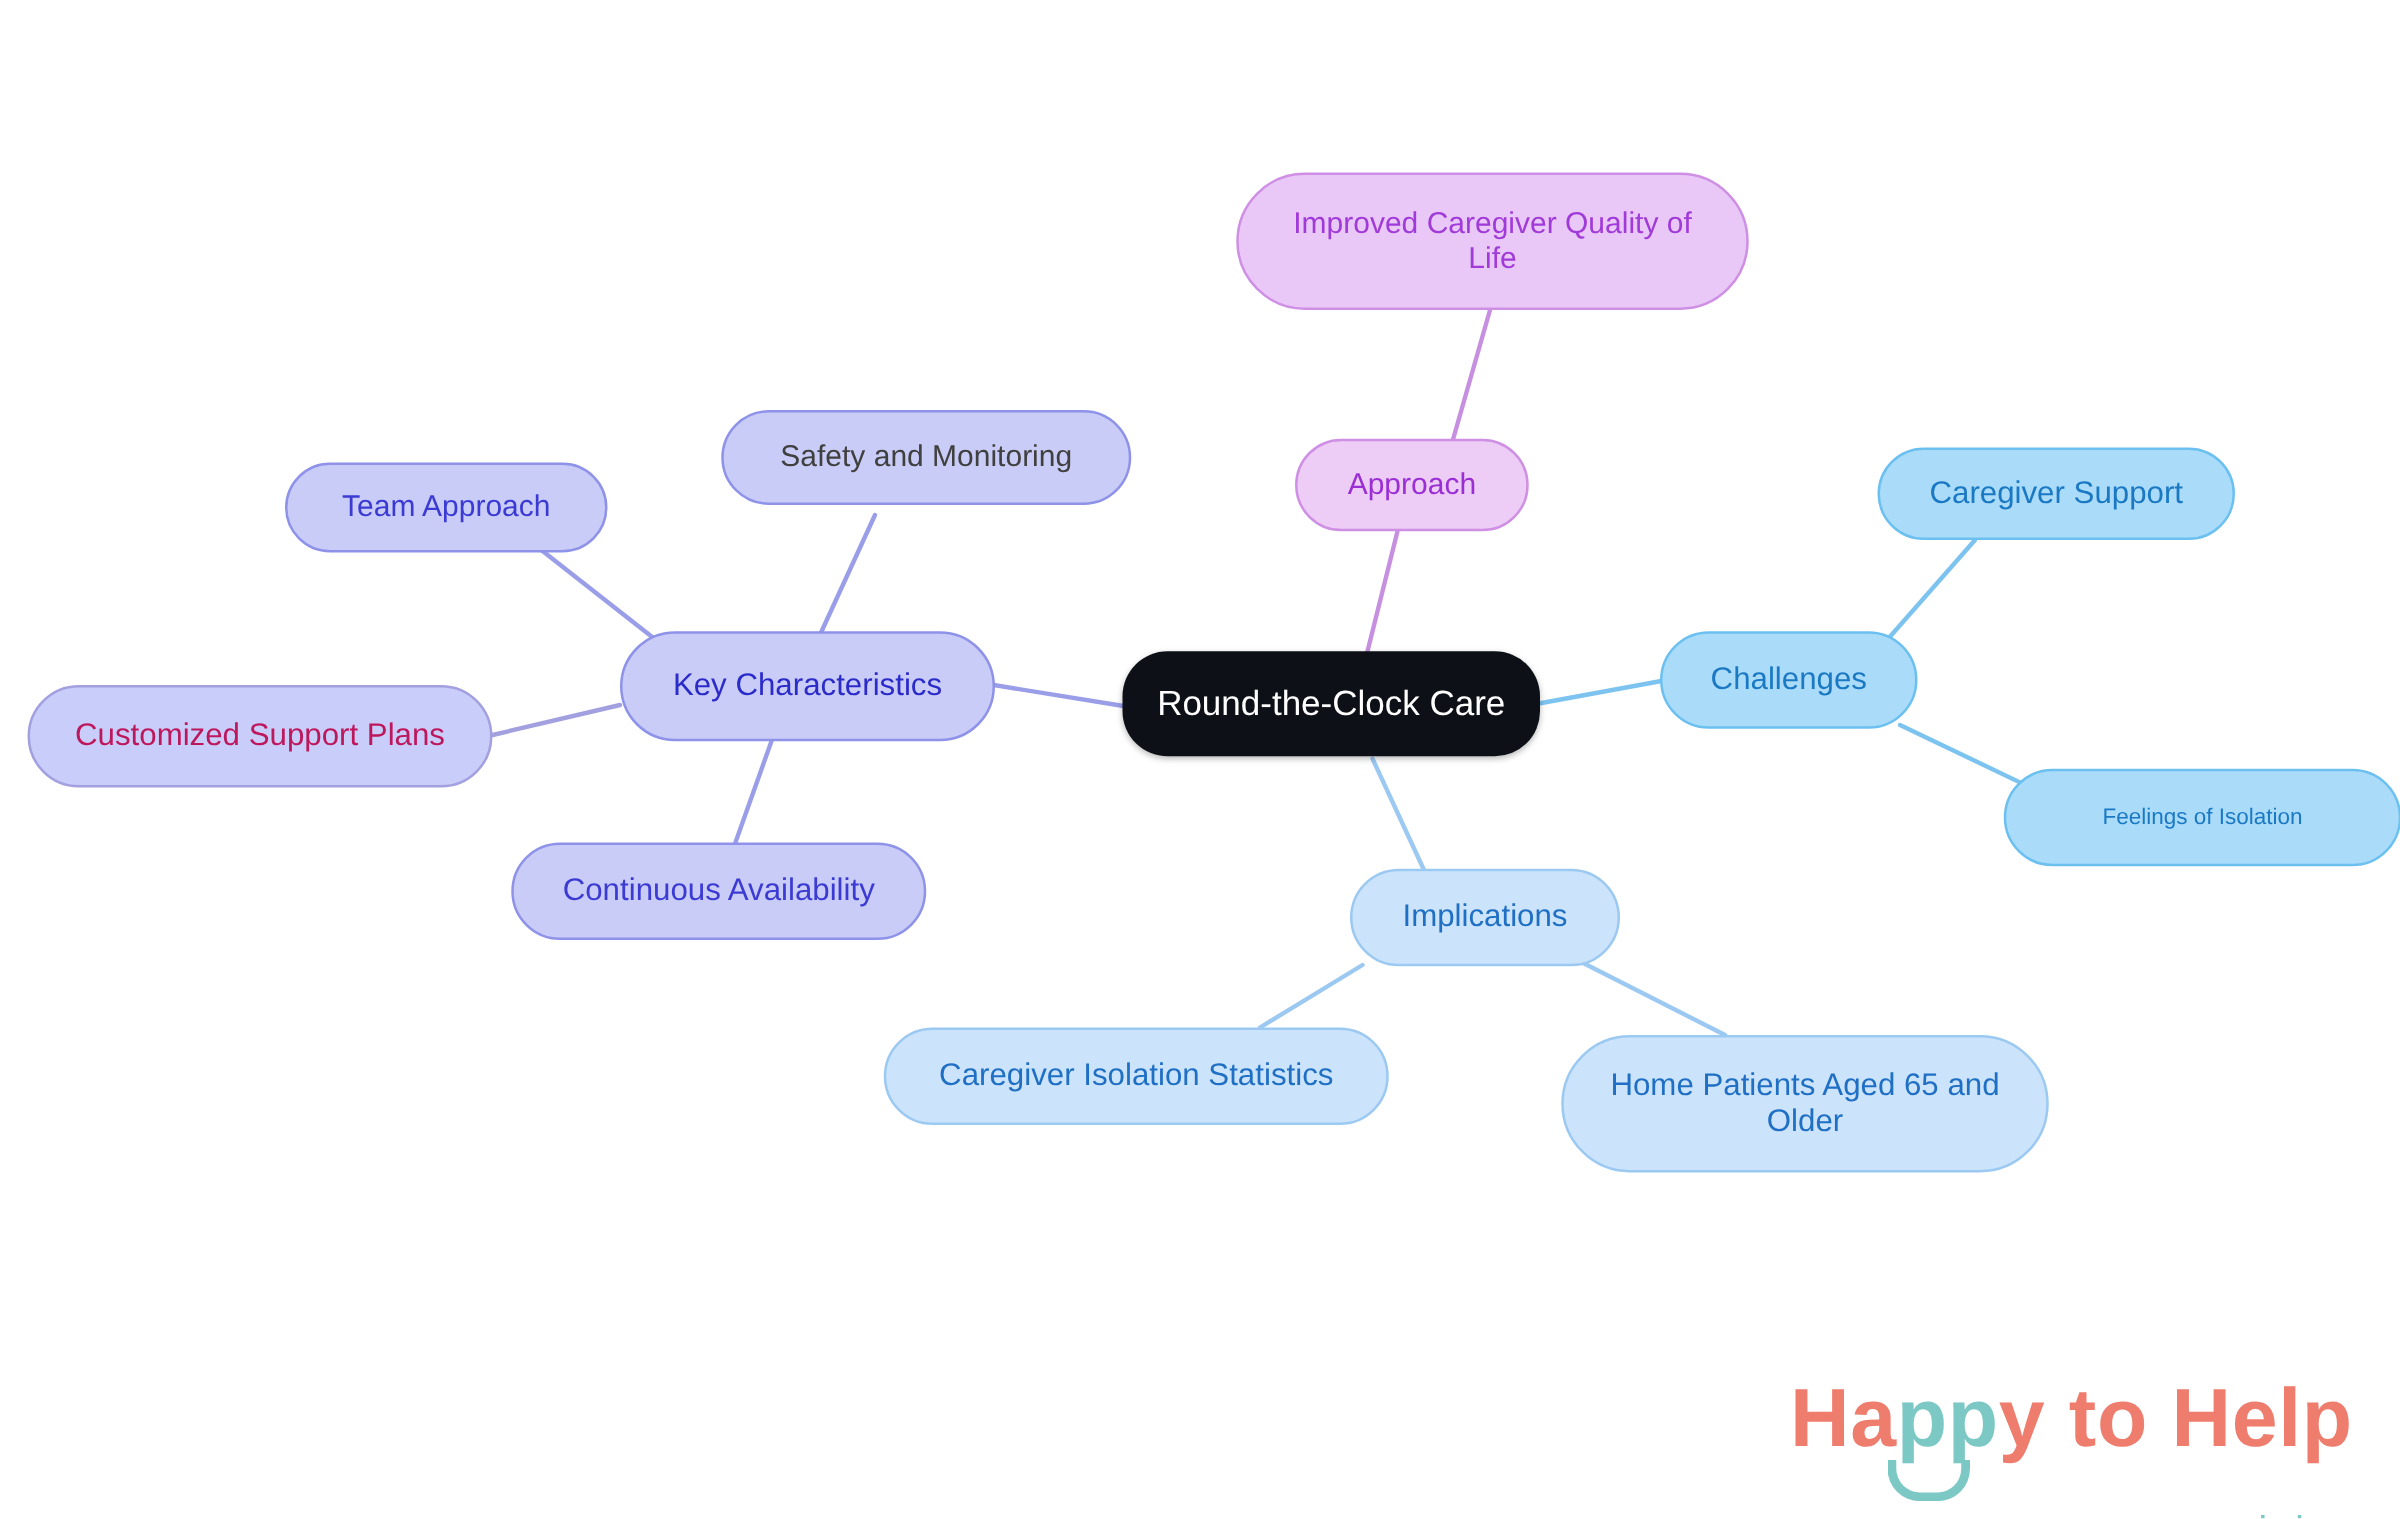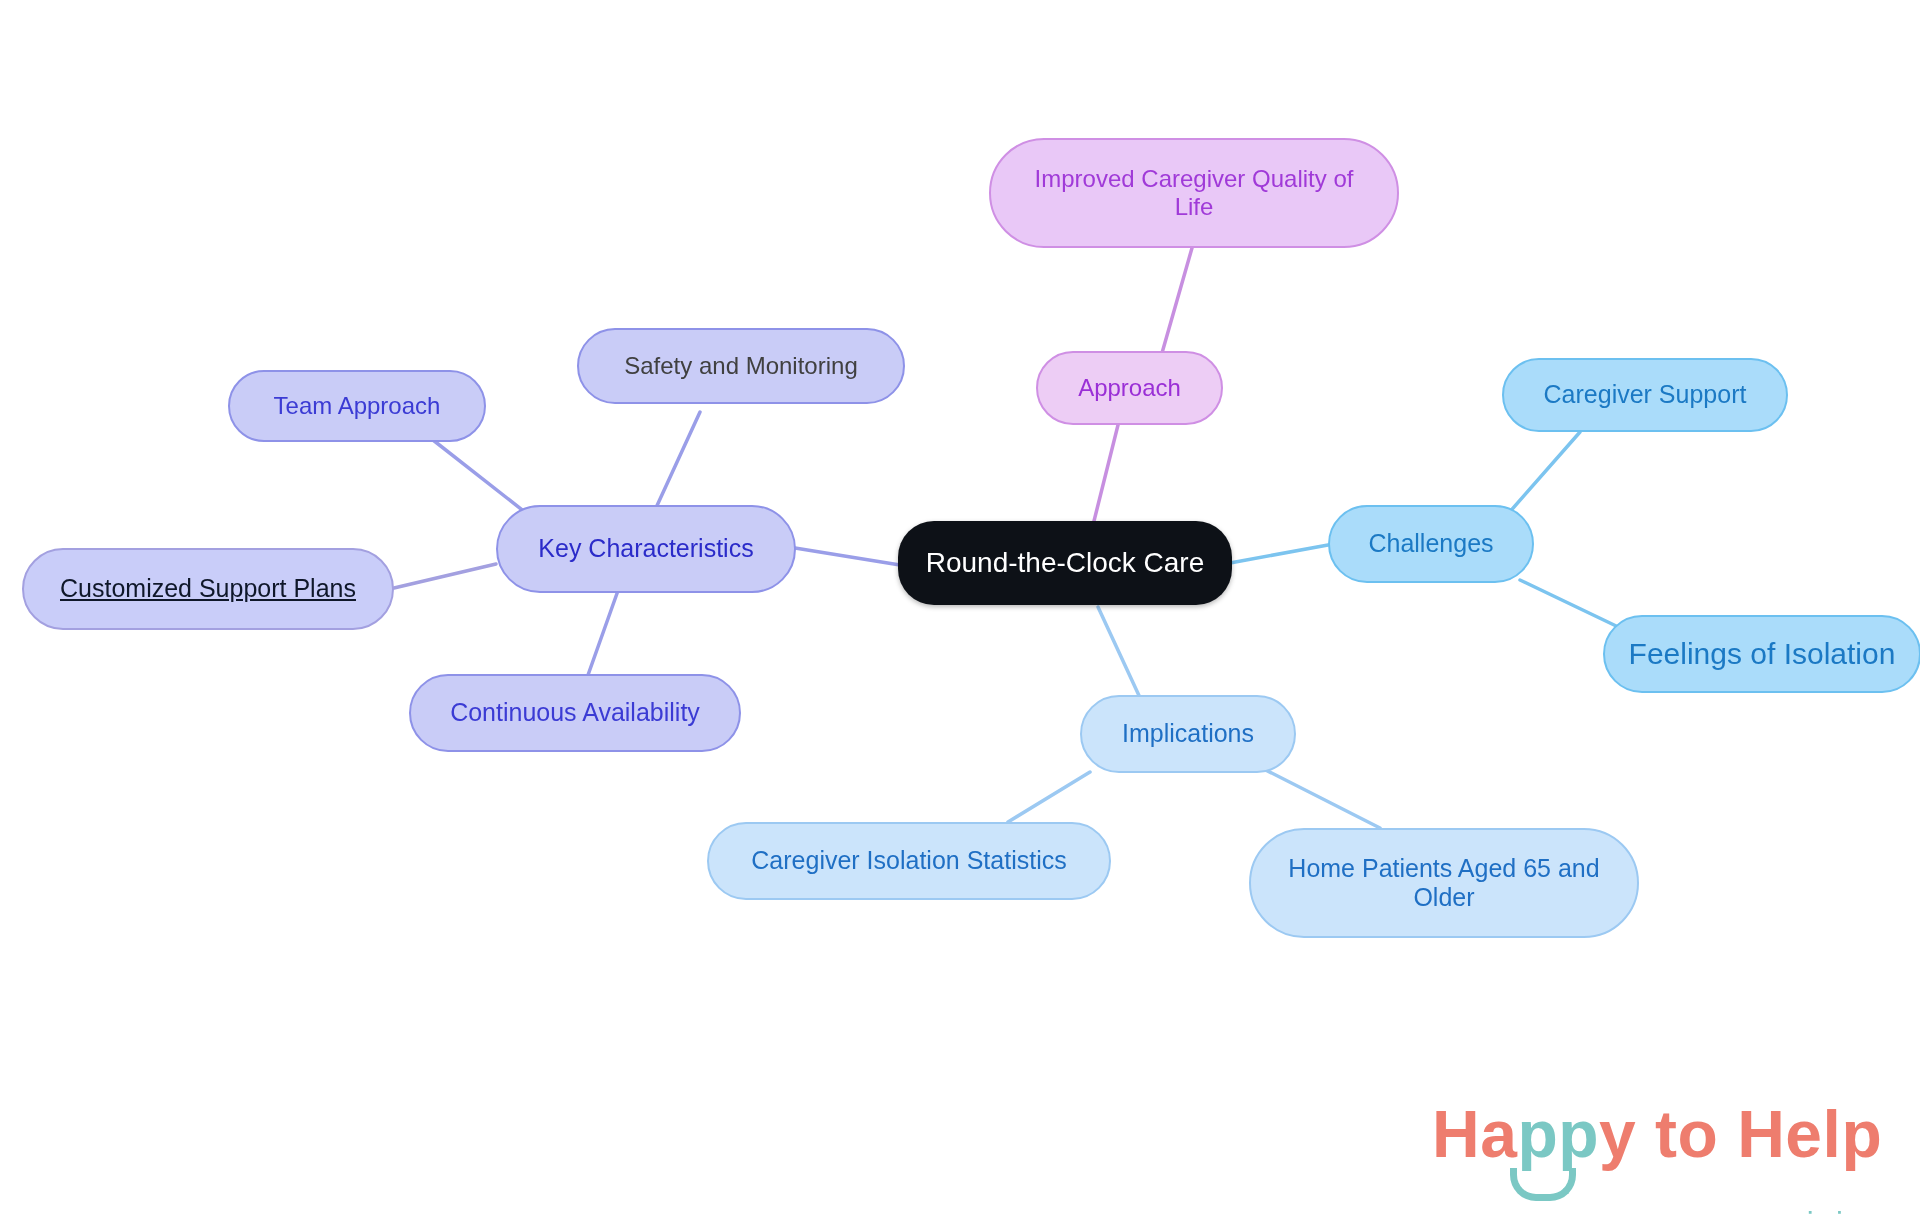--- a/index.html
+++ b/index.html
@@ -117,40 +117,40 @@
   <div class="node" style="left:496px; top:505px; width:300px; height:88px;
               background:#c9ccf7; border-color:#8e92e8; color:#2b2bc9; font-size:25px;">Key Characteristics</div>
 
   <div class="node" style="left:228px; top:370px; width:258px; height:72px;
               background:#c9ccf7; border-color:#8e92e8; color:#3b3bd4; font-size:24px;">Team Approach</div>
 
   <div class="node" style="left:577px; top:328px; width:328px; height:76px;
               background:#c9ccf7; border-color:#8e92e8; color:#404040; font-size:24px;">Safety and Monitoring</div>
 
   <div class="node" style="left:22px; top:548px; width:372px; height:82px;
-              background:#c9cdf9; border-color:#a3a0e0; color:#0f172a; font-size:25px;text-decoration:underline;">Customized Support Plans</div>
+              background:#c9cdf9; border-color:#a3a0e0; color:#be185d; font-size:25px;">Customized Support Plans</div>
 
   <div class="node" style="left:409px; top:674px; width:332px; height:78px;
               background:#c9ccf7; border-color:#8e92e8; color:#3b3bd4; font-size:25px;">Continuous Availability</div>
 
   <div class="node" style="left:1036px; top:351px; width:187px; height:74px;
               background:#edcdf5; border-color:#cf8fe4; color:#9a2fd6; font-size:24px;">Approach</div>
 
   <div class="node" style="left:989px; top:138px; width:410px; height:110px;
               background:#e9c8f7; border-color:#cf8fe4; color:#a03ad8; font-size:24px;">Improved Caregiver Quality of
 Life</div>
 
   <div class="node" style="left:1328px; top:505px; width:206px; height:78px;
               background:#aadcfa; border-color:#6cc0f0; color:#1b79c4; font-size:25px;">Challenges</div>
 
   <div class="node" style="left:1502px; top:358px; width:286px; height:74px;
               background:#aadcfa; border-color:#6cc0f0; color:#1b79c4; font-size:25px;">Caregiver Support</div>
 
   <div class="node" style="left:1603px; top:615px; width:318px; height:78px;
-              background:#aadcfa; border-color:#6cc0f0; color:#1b79c4; font-size:30px;">Feelings of Isolation</div>
+              background:#aadcfa; border-color:#6cc0f0; color:#1b79c4; font-size:18px;">Feelings of Isolation</div>
 
   <div class="node" style="left:1080px; top:695px; width:216px; height:78px;
               background:#cbe4fb; border-color:#9cc9f2; color:#1f6fc4; font-size:25px;">Implications</div>
 
   <div class="node" style="left:707px; top:822px; width:404px; height:78px;
               background:#cbe4fb; border-color:#9cc9f2; color:#1f6fc4; font-size:25px;">Caregiver Isolation Statistics</div>
 
   <div class="node" style="left:1249px; top:828px; width:390px; height:110px;
               background:#cbe4fb; border-color:#9cc9f2; color:#1f6fc4; font-size:25px;">Home Patients Aged 65 and
 Older</div>

